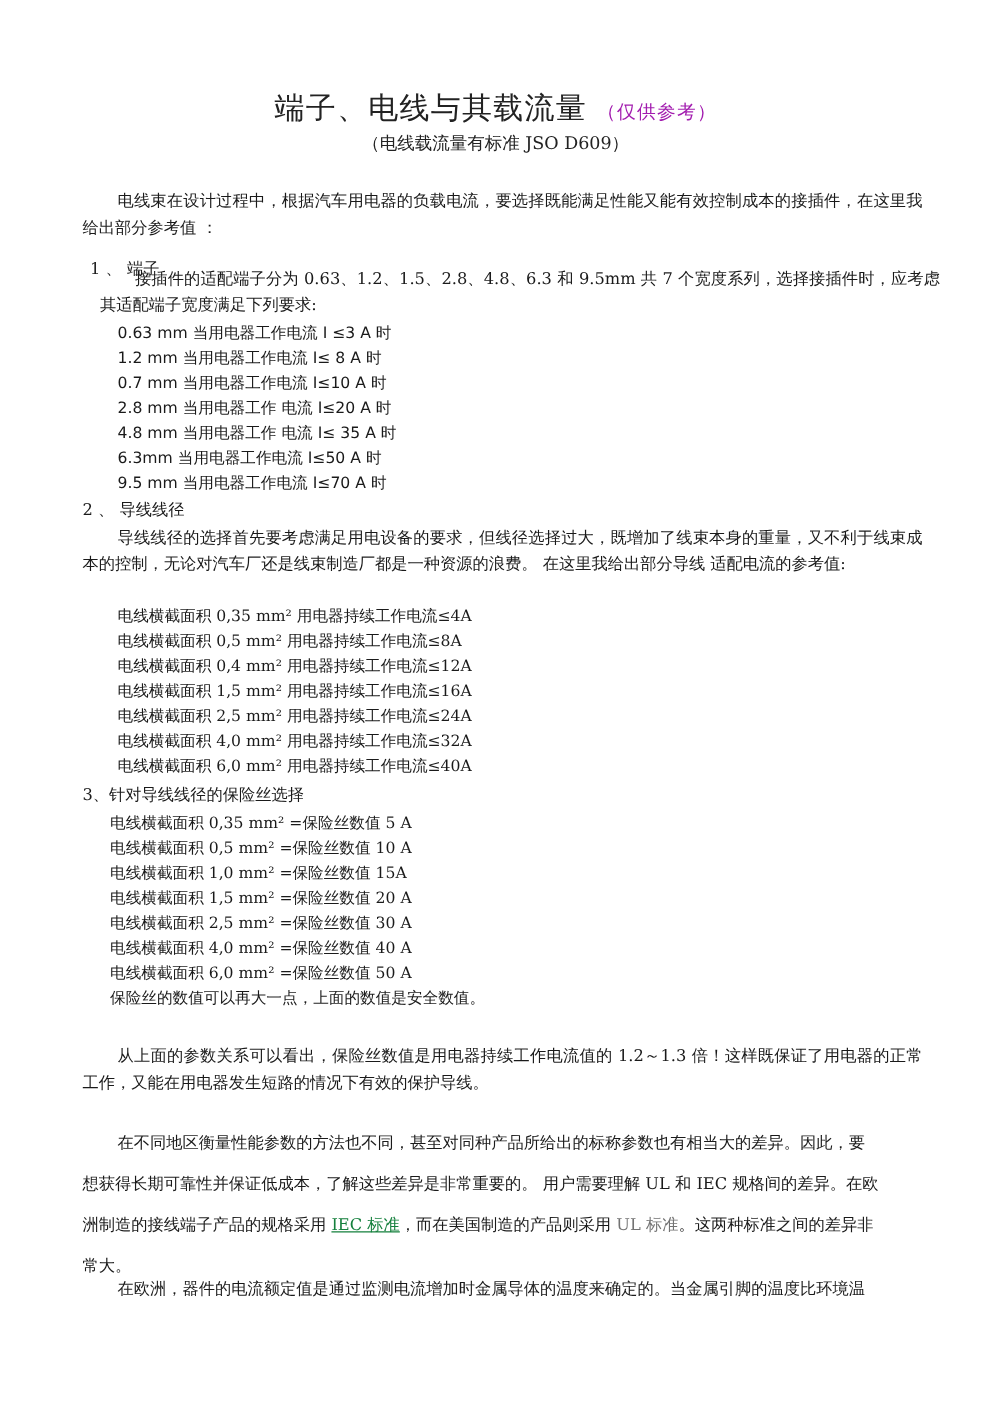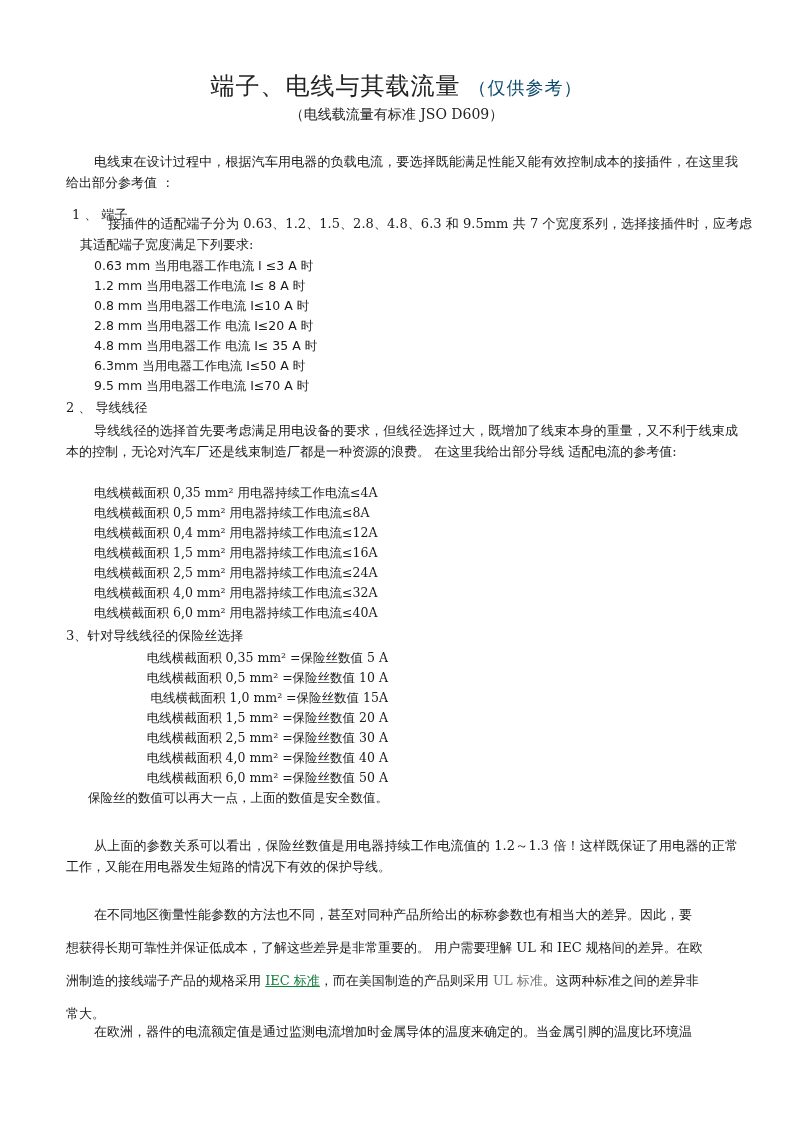--- a/index.html
+++ b/index.html
@@ -4,21 +4,21 @@
 <style>
   html, body { margin: 0; padding: 0; background: #ffffff; }
   body {
     width: 793px; height: 1122px; position: relative; overflow: hidden;
     font-family: "DejaVu Serif", "Liberation Serif", serif;
     color: #1a1a1a;
   }
   .page { position: absolute; left: 0; top: 0; width: 793px; height: 1122px; }
   .abs { position: absolute; white-space: nowrap; }
   .title { left: 0; width: 793px; top: 70px; text-align: center; font-size: 24px; color: #222; letter-spacing: 1px; }
-  .title .note { font-size: 18px; color: #0c4a6e; margin-left: 8px; letter-spacing: 1px; margin-top: 32px; }
+  .title .note { font-size: 15px; color: #a21caf; margin-left: 8px; letter-spacing: 1px; margin-top: 32px; }
   .subtitle { left: 0; width: 793px; top: 106px; text-align: center; font-size: 14px; color: #222; }
   .para { left: 66px; width: 672px; font-size: 13px; line-height: 21px; white-space: normal; text-align: justify; }
   .line { font-size: 12.5px; line-height: 20px; }
   .sans { font-family: "DejaVu Sans", "Liberation Sans", sans-serif; }
   .h { font-size: 13px; }
   a.link { color: #15803d; text-decoration: underline; }
   .ulstd { color: #737373; }
   .indent { text-indent: 28px; }
 </style>
 </head>
@@ -32,42 +32,42 @@
   <div class="abs subtitle">（电线载流量有标准 JSO D609）</div>
 
   <div class="abs para indent" style="top:151px;">电线束在设计过程中，根据汽车用电器的负载电流，要选择既能满足性能又能有效控制成本的接插件，在这里我给出部分参考值 ：</div>
 
   <div class="abs h" style="left:72px; top:206px;">1 、 端子</div>
   <div class="abs para indent" style="top:213px;margin-left:14px;">接插件的适配端子分为 0.63、1.2、1.5、2.8、4.8、6.3 和 9.5mm 共 7 个宽度系列，选择接插件时，应考虑其适配端子宽度满足下列要求:</div>
 
   <div class="abs line sans" style="left:94px; top:256px;">
     <div>0.63 mm 当用电器工作电流  I  ≤3 A 时</div>
     <div>1.2 mm 当用电器工作电流  I≤  8 A 时</div>
-    <div>0.8 mm 当用电器工作电流  I≤10 A 时</div>
+    <div>0.7 mm 当用电器工作电流  I≤10 A 时</div>
     <div>2.8 mm 当用电器工作  电流  I≤20 A 时</div>
     <div>4.8 mm  当用电器工作  电流  I≤  35 A 时</div>
     <div>6.3mm 当用电器工作电流  I≤50 A 时</div>
     <div>9.5 mm 当用电器工作电流  I≤70 A  时</div>
   </div>
 
   <div class="abs h" style="left:66px; top:399px;">2 、  导线线径</div>
   <div class="abs para indent" style="top:420px;">导线线径的选择首先要考虑满足用电设备的要求，但线径选择过大，既增加了线束本身的重量，又不利于线束成本的控制，无论对汽车厂还是线束制造厂都是一种资源的浪费。   在这里我给出部分导线 适配电流的参考值:</div>
 
   <div class="abs line" style="left:94px; top:483px;">
     <div>电线横截面积  0,35 mm²   用电器持续工作电流≤4A</div>
     <div>电线横截面积  0,5 mm²   用电器持续工作电流≤8A</div>
     <div>电线横截面积 0,4 mm²   用电器持续工作电流≤12A</div>
     <div>电线横截面积 1,5 mm²   用电器持续工作电流≤16A</div>
     <div>电线横截面积 2,5 mm²   用电器持续工作电流≤24A</div>
     <div>电线横截面积 4,0 mm²   用电器持续工作电流≤32A</div>
     <div>电线横截面积  6,0 mm²   用电器持续工作电流≤40A</div>
   </div>
 
   <div class="abs h" style="left:66px; top:627px;">3、针对导线线径的保险丝选择</div>
-  <div class="abs line" style="left:88px; top:648px;text-align:right;">
+  <div class="abs line" style="left:88px; top:648px;">
     <div>电线横截面积  0,35 mm²   =保险丝数值 5 A</div>
     <div>电线横截面积  0,5 mm²   =保险丝数值  10 A</div>
     <div>电线横截面积 1,0 mm²   =保险丝数值 15A</div>
     <div>电线横截面积 1,5 mm²   =保险丝数值 20 A</div>
     <div>电线横截面积 2,5 mm²   =保险丝数值 30 A</div>
     <div>电线横截面积 4,0 mm²   =保险丝数值 40 A</div>
     <div>电线横截面积  6,0 mm²   =保险丝数值 50 A</div>
     <div>保险丝的数值可以再大一点，上面的数值是安全数值。</div>
   </div>
 

